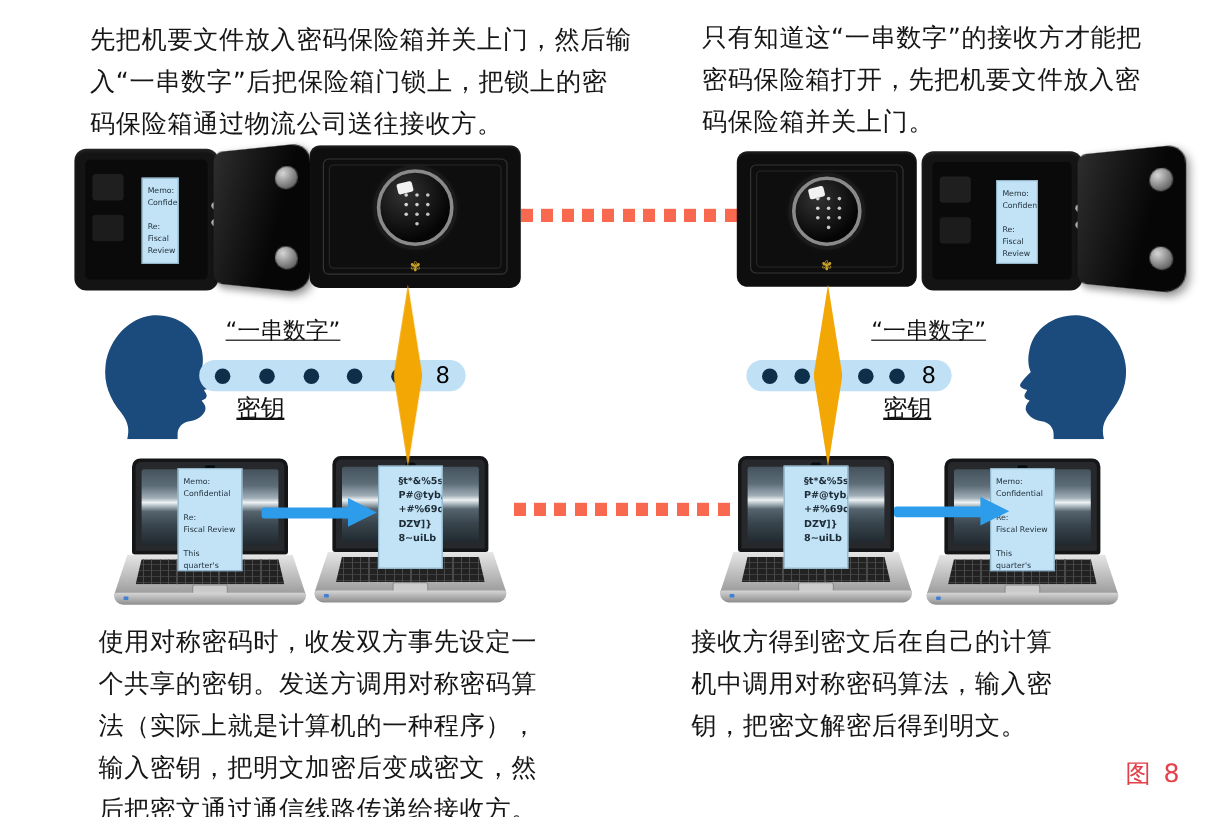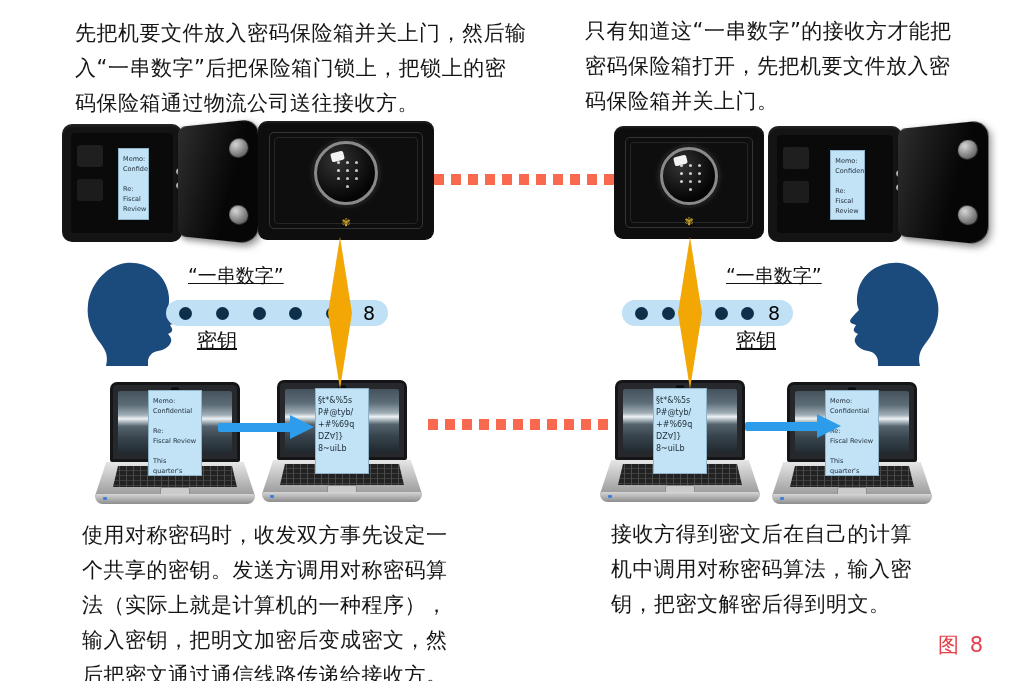--- a/index.html
+++ b/index.html
@@ -7,21 +7,21 @@
     position:relative;width:1024px;height:681px;background:#ffffff;overflow:hidden;
     font-family:"DejaVu Sans","Liberation Sans",sans-serif;color:#1c1c1c;
   }
   .abs{position:absolute;}
 
   
   .caption{font-size:21px;line-height:35px;letter-spacing:.5px;color:#161616;}
   .cap-tl{left:75px;top:16px;width:452px;}
   .cap-tr{left:585px;top:14px;width:378px;}
   .cap-bl{left:82px;top:518px;width:384px;}
-  .cap-br{left:611px;top:518px;width:312px;font-family:Liberation Mono, monospace;}
+  .cap-br{left:576px;top:518px;width:312px;}
   .fig-label{left:938px;top:631px;font-size:21px;color:#e4404a;font-weight:500;letter-spacing:2px;}
 
   
   .dots-red{height:11px;background-image:repeating-linear-gradient(90deg,#f9694f 0 10px,transparent 10px 17px);}
   .dots-top{left:417px;top:174px;width:199px;}
   .dots-bottom{left:428px;top:419px;width:213px;}
 
   
   .head{width:108px;height:106px;}
   .head svg{display:block;width:100%;height:100%;}
@@ -44,21 +44,21 @@
   
   .diamond{width:24px;height:152px;background:#f2a705;
            clip-path:polygon(50% 0,100% 50%,50% 100%,0 50%);z-index:6;}
   .dia-l{left:328px;top:237px;}
   .dia-r{left:678px;top:237px;}
 
   
   .card{background:#c2e2f6;border:1px solid #8fb3c9;box-sizing:border-box;
         color:#1d2c36;white-space:pre-line;overflow:hidden;}
   .memo-card{font-size:6.5px;line-height:1.55;padding:5px 4px;}
-  .cipher-card{font-size:8px;line-height:1.5;padding:6px 2px;font-weight:400;}
+  .cipher-card{font-size:8px;line-height:1.5;padding:6px 16px;font-weight:700;}
 
   
   .safe-open{z-index:1;}
   .so-body{position:absolute;left:0;top:0;width:62%;height:100%;background:#141414;border-radius:10px;
            box-shadow:inset 0 2px 3px rgba(255,255,255,.08);}
   .so-cavity{position:absolute;inset:9px;background:#0a0a0a;border-radius:4px;overflow:hidden;}
   .so-mech{position:absolute;left:6px;top:12px;width:26px;height:22px;background:#1f1f1f;border-radius:3px;
            box-shadow:0 34px 0 #1c1c1c;}
   .so-card{position:absolute;left:46%;top:15%;width:30%;height:72%;}
   .so-hinge{position:absolute;width:9px;height:7px;border-radius:50%;

